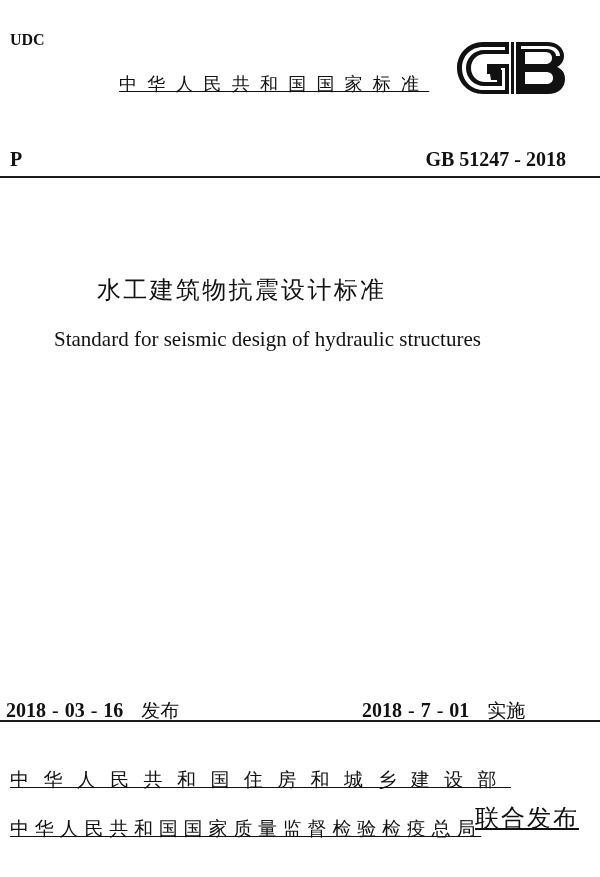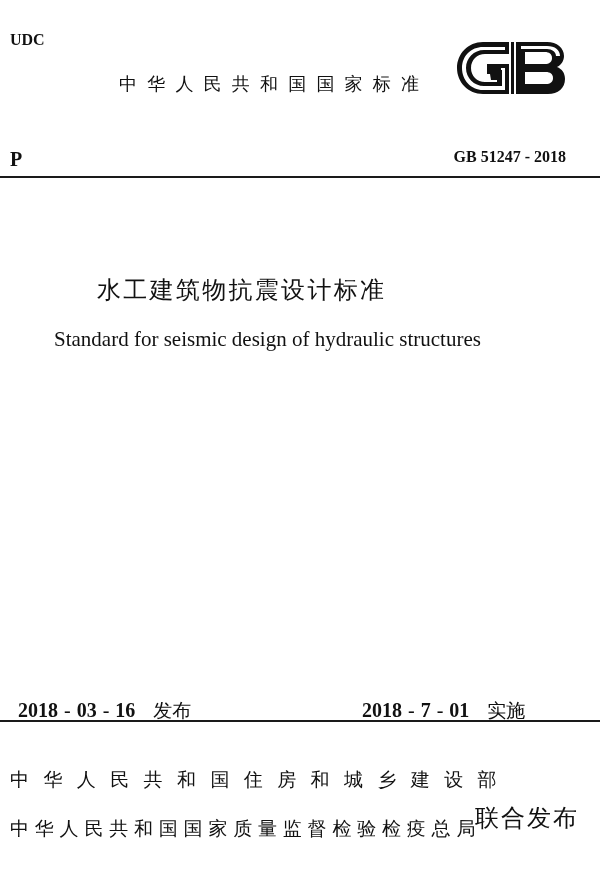--- a/index.html
+++ b/index.html
@@ -1,34 +1,34 @@
 <!DOCTYPE html>
 <html><head>
 <meta charset="utf-8">
 <style>
   html, body { margin: 0; padding: 0; background: #ffffff; }
   body { width: 600px; height: 877px; position: relative; overflow: hidden; color: #111111; }
   .abs { position: absolute; white-space: nowrap; }
   .serif { font-family: "Liberation Serif", "DejaVu Serif", serif; }
-  .sans { font-family: "DejaVu Sans", "Liberation Sans", sans-serif; }
+  .sans { font-family: "DejaVu Sans", "Liberation Sans", sans-serif; text-decoration: underline; }
   .bold { font-weight: bold; margin-top: 15px; }
 
   #udc { left: 10px; top: 16px; font-size: 16px; }
   #nat-std { left: 119px; top: 72px; font-size: 18px; letter-spacing: 10.2px; }
   #gb-logo { left: 455px; top: 40px; width: 112px; height: 56px; }
   #p-class { left: 10px; top: 133px; font-size: 20px; }
-  #std-code { right: 34px; top: 133px; font-size: 16px; font-family: Liberation Serif, serif; }
+  #std-code { right: 34px; top: 133px; font-size: 20px; font-family: Liberation Serif, serif; }
   .rule { position: absolute; left: 0; width: 600px; height: 2px; background: #1a1a1a; }
   #rule-top { top: 176px; }
   #rule-bottom { top: 720px; }
 
   #title-cn { left: 97px; top: 274px; font-size: 24px; letter-spacing: 2.3px; font-family: "DejaVu Serif", "Liberation Serif", serif; }
   #title-en { left: 54px; top: 327px; font-size: 21px; }
 
-  #issue { left: 18px; top: 683px; font-size: 20px; }
+  #issue { left: 6px; top: 683px; font-size: 20px; }
   #impl { left: 362px; top: 683px; font-size: 20px; }
   .dsep { display: inline-block; margin: 0 6px; font-weight: normal; }
   .cnword { font-family: "DejaVu Sans", "Liberation Sans", sans-serif; font-weight: normal; font-size: 19px; margin-left: 18px; }
 
   #ministry-1 { left: 10px; top: 767px; font-size: 19px; letter-spacing: 14.4px; }
   #ministry-2 { left: 10px; top: 816px; font-size: 19px; letter-spacing: 5.8px; }
   #joint { left: 475px; top: 802px; font-size: 24px; letter-spacing: 2px; }
 </style>
 </head>
 <body>

